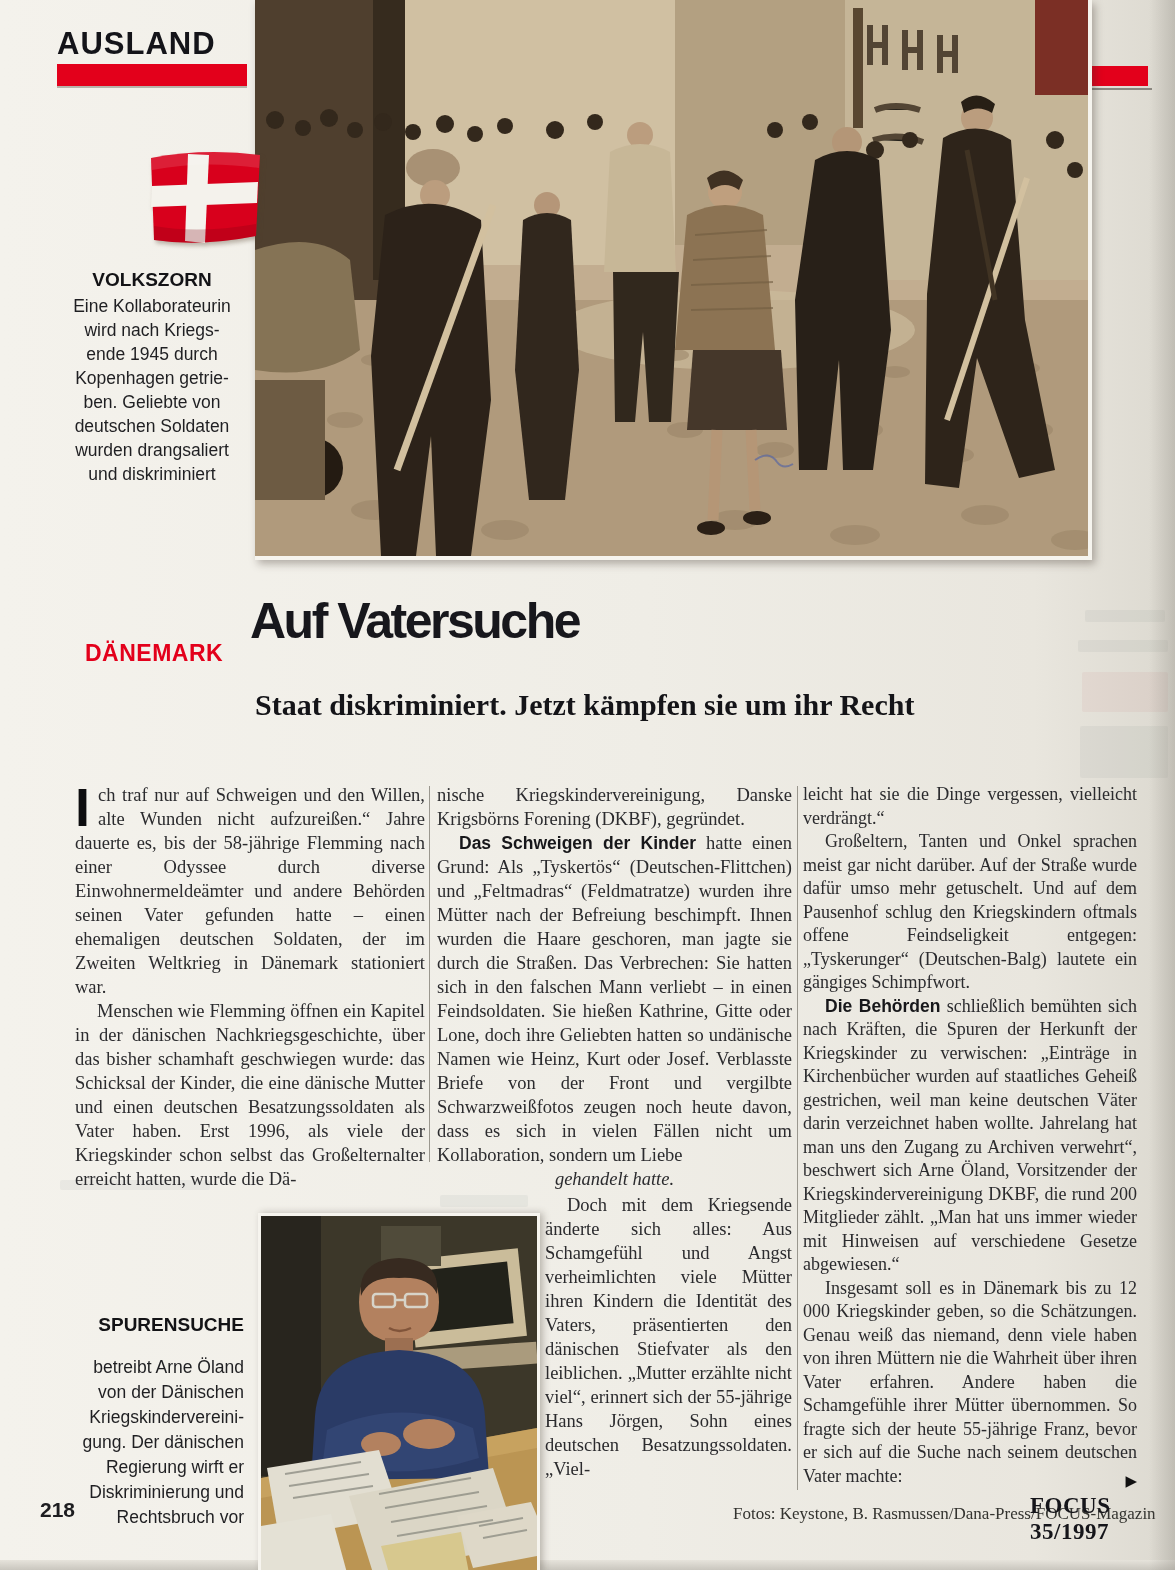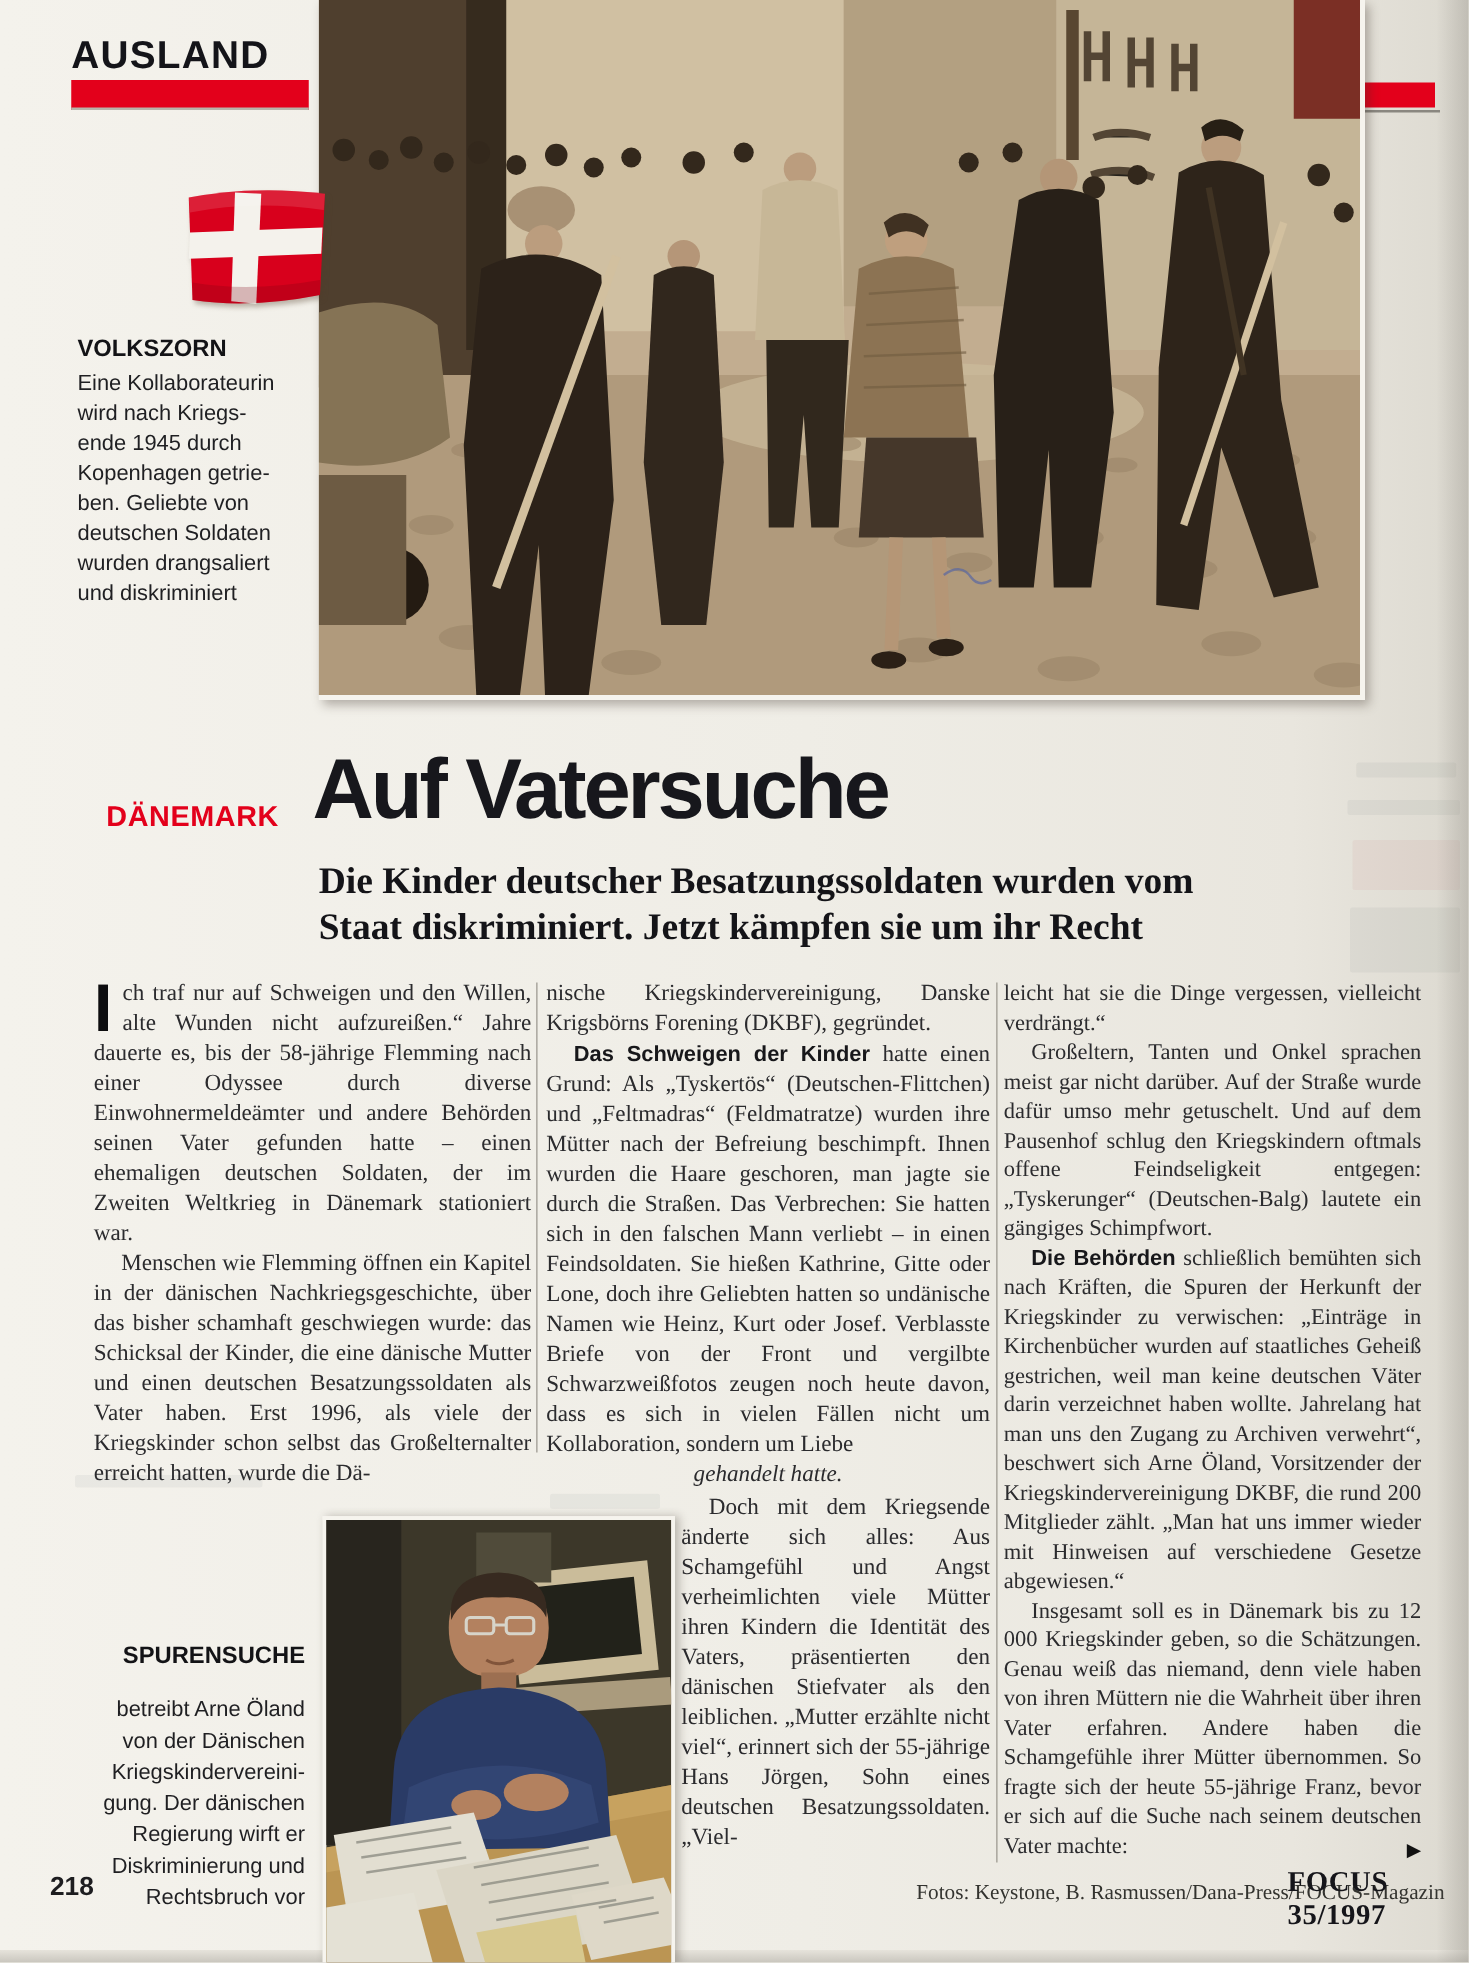--- a/index.html
+++ b/index.html
@@ -23,35 +23,35 @@
   .hero{
     position:absolute;left:255px;top:0;width:833px;height:556px;z-index:2;
     border-right:4px solid #f6f4ee;border-bottom:4px solid #f6f4ee;
     box-shadow:3px 4px 8px rgba(60,50,40,.35);
   }
   .hero svg{display:block;}
   
   .flag{position:absolute;left:144px;top:146px;width:122px;height:104px;z-index:3;filter:drop-shadow(2px 3px 2px rgba(80,60,40,.35));}
   
   .photo-caption{
-    position:absolute;left:62px;top:268px;width:180px;text-align:left;z-index:3;
+    position:absolute;left:62px;top:268px;width:180px;text-align:center;z-index:3;
     font-family:"Liberation Sans", sans-serif;color:#1f1f22;
     font-size:17.5px;line-height:24px;
   }
   .photo-caption .cap-title{font-weight:bold;font-size:19px;margin-bottom:2px;color:#131316;}
   
   .kicker{
     position:absolute;left:85px;top:640px;
     font-family:"Liberation Sans", sans-serif;font-weight:bold;
     font-size:23px;letter-spacing:.5px;color:#e3001b;
   }
   .title{
     position:absolute;left:250px;top:592px;
     font-family:"Liberation Sans", sans-serif;font-weight:bold;
-    font-size:68px;letter-spacing:-2.5px;color:#17171c;
+    font-size:50px;letter-spacing:-2.5px;color:#17171c;
   }
   .subtitle{
     position:absolute;left:255px;top:686px;width:810px;
     font-family:"Liberation Serif", serif;font-weight:bold;
     font-size:30px;line-height:37px;color:#141418;
   }
   
   .col{position:absolute;top:783px;text-align:justify;font-size:18.5px;line-height:24px;color:#2b2b2e;}
   .col p{margin:0;}
   .col .ind{text-indent:22px;}
@@ -251,21 +251,20 @@
     <div>Kopenhagen getrie-</div>
     <div>ben. Geliebte von</div>
     <div>deutschen Soldaten</div>
     <div>wurden drangsaliert</div>
     <div>und diskriminiert</div>
   </div>
 
   <div class="kicker">DÄNEMARK</div>
   <div class="title">Auf Vatersuche</div>
   <div class="subtitle">
-    <div>Die Kinder deutscher Besatzungssoldaten wurden vom</div>
     <div>Staat diskriminiert. Jetzt kämpfen sie um ihr Recht</div>
   </div>
 
   <div class="rule rule1"></div>
   <div class="rule rule2"></div>
 
   <div class="col col1">
     <p><span class="dropcap">I</span><span>ch traf nur auf Schweigen und den Willen, alte Wunden nicht aufzureißen.“ Jahre dauerte es, bis der 58-jährige Flemming nach einer Odyssee durch diverse Einwohnermeldeämter und andere Behörden seinen Vater gefunden hatte – einen ehemaligen deutschen Soldaten, der im Zweiten Weltkrieg in Dänemark stationiert war.</span></p>
     <p class="ind">Menschen wie Flemming öffnen ein Kapitel in der dänischen Nachkriegsgeschichte, über das bisher schamhaft geschwiegen wurde: das Schicksal der Kinder, die eine dänische Mutter und einen deutschen Besatzungssoldaten als Vater haben. Erst 1996, als viele der Kriegskinder schon selbst das Großelternalter erreicht hatten, wurde die Dä-</p>
   </div>

